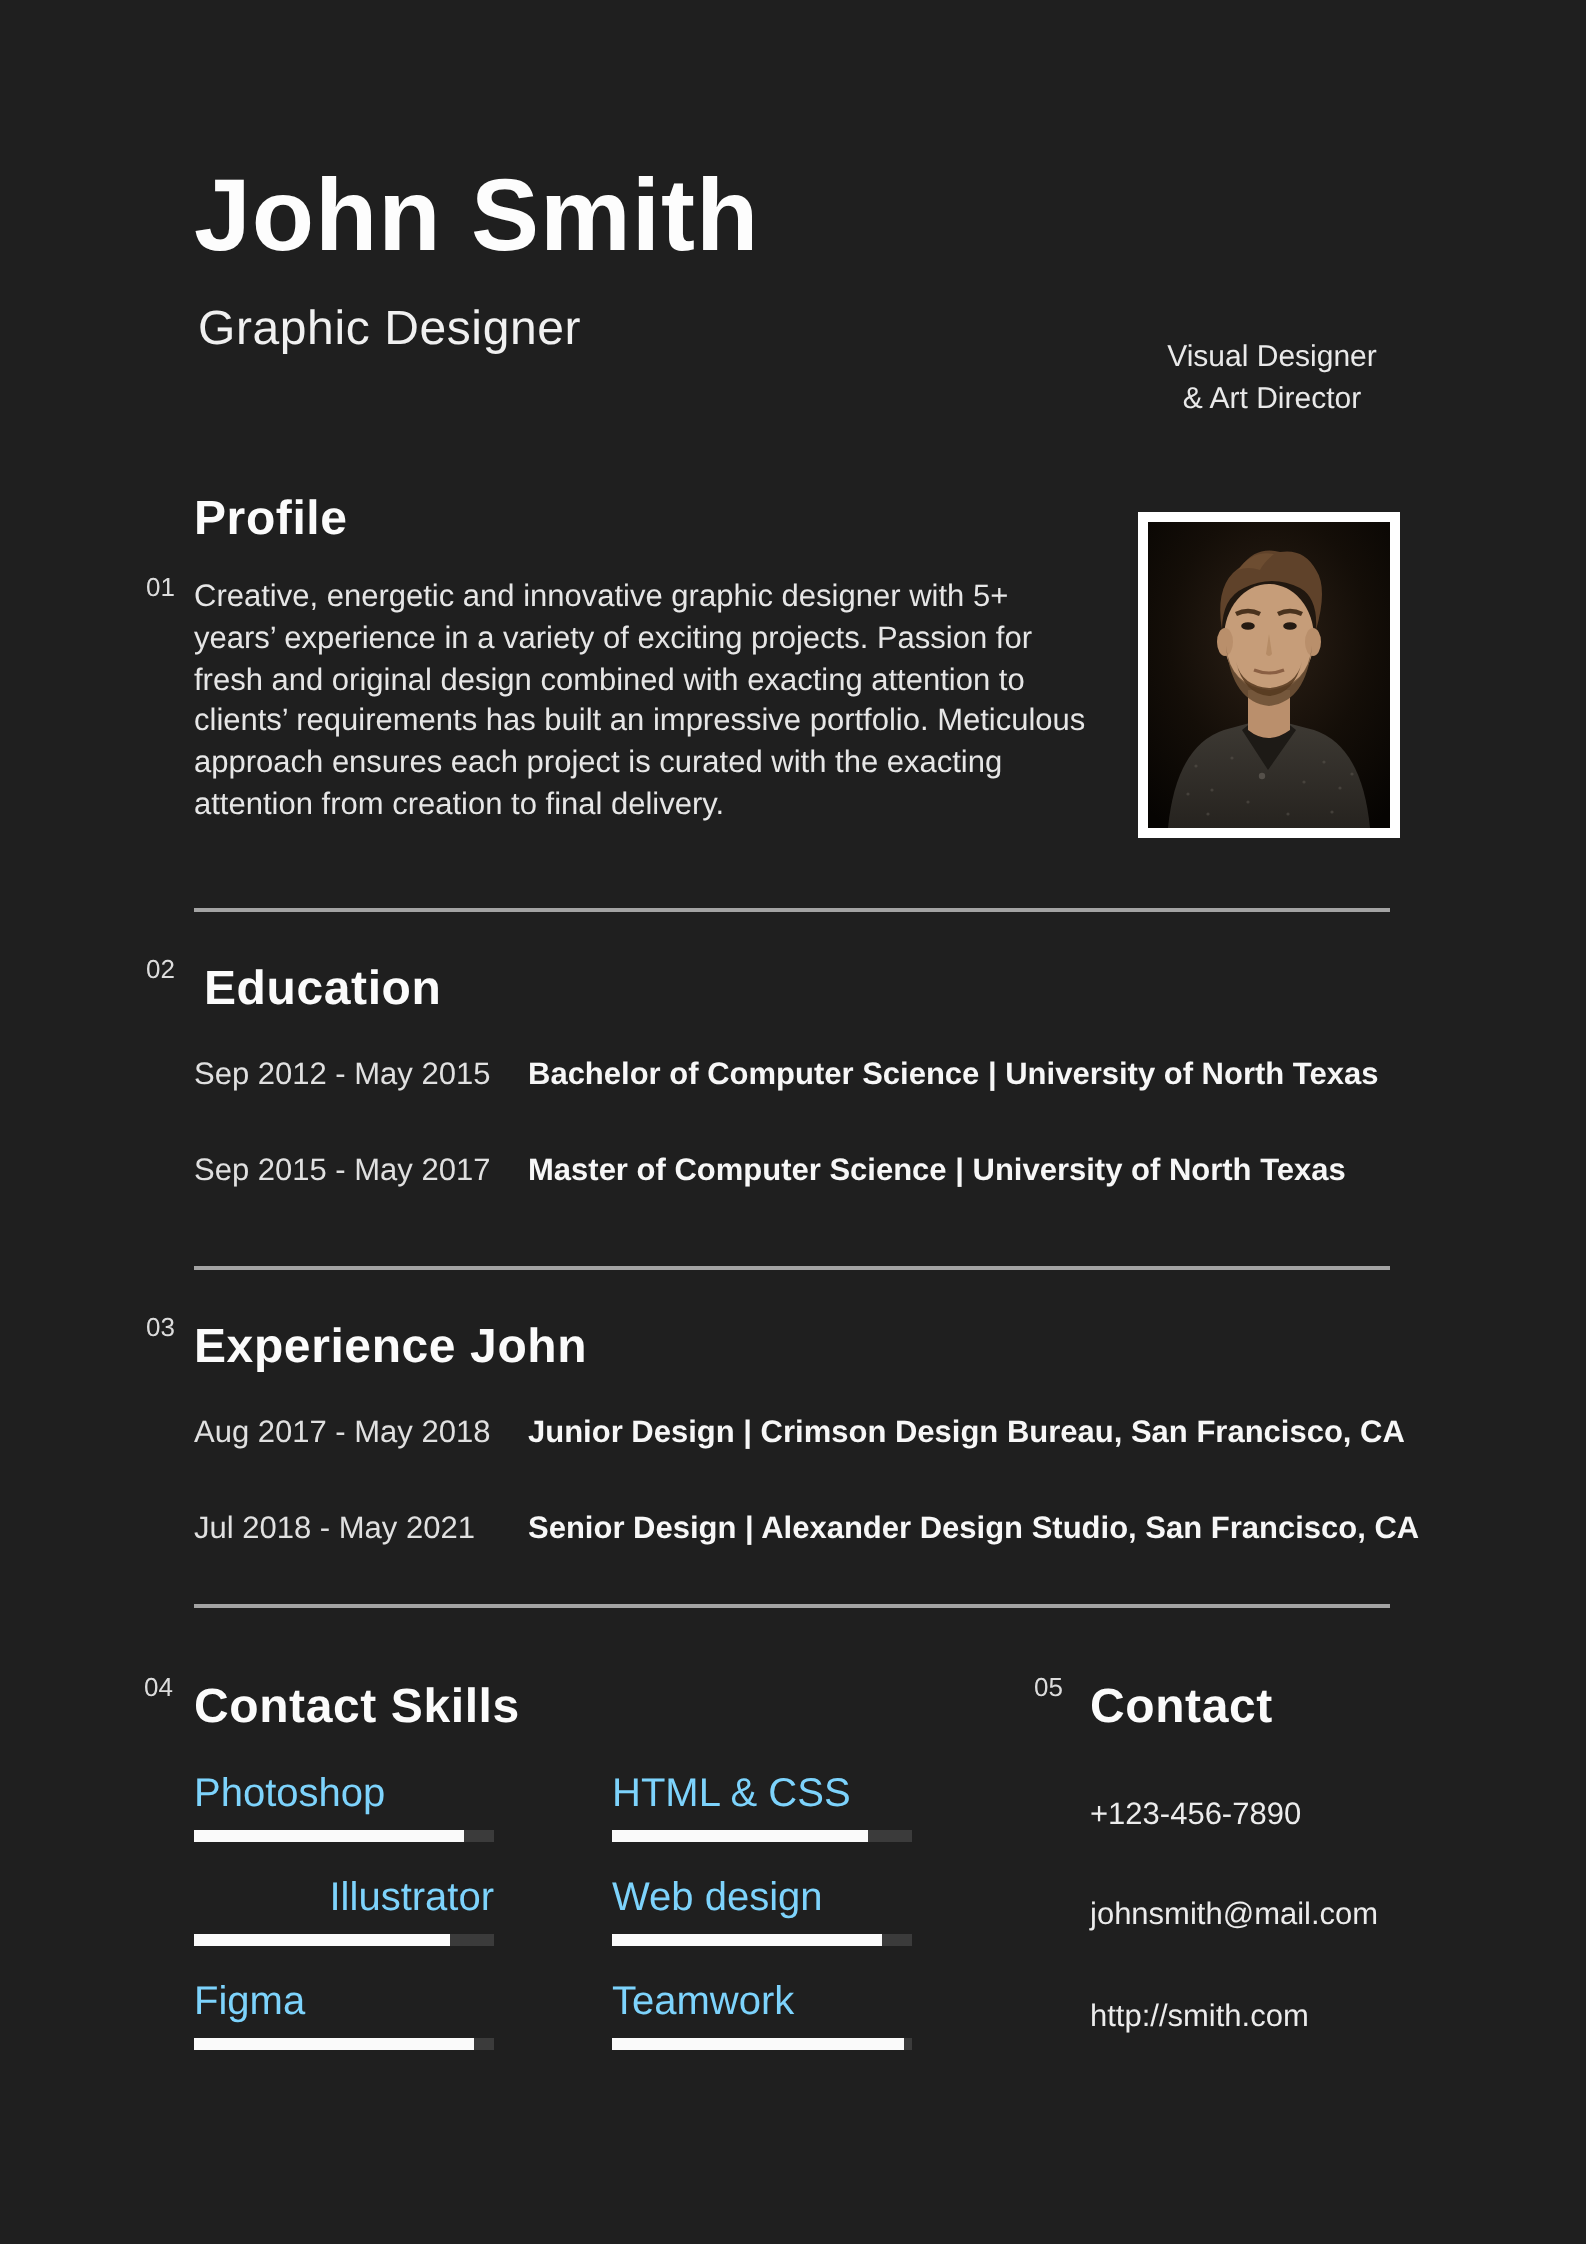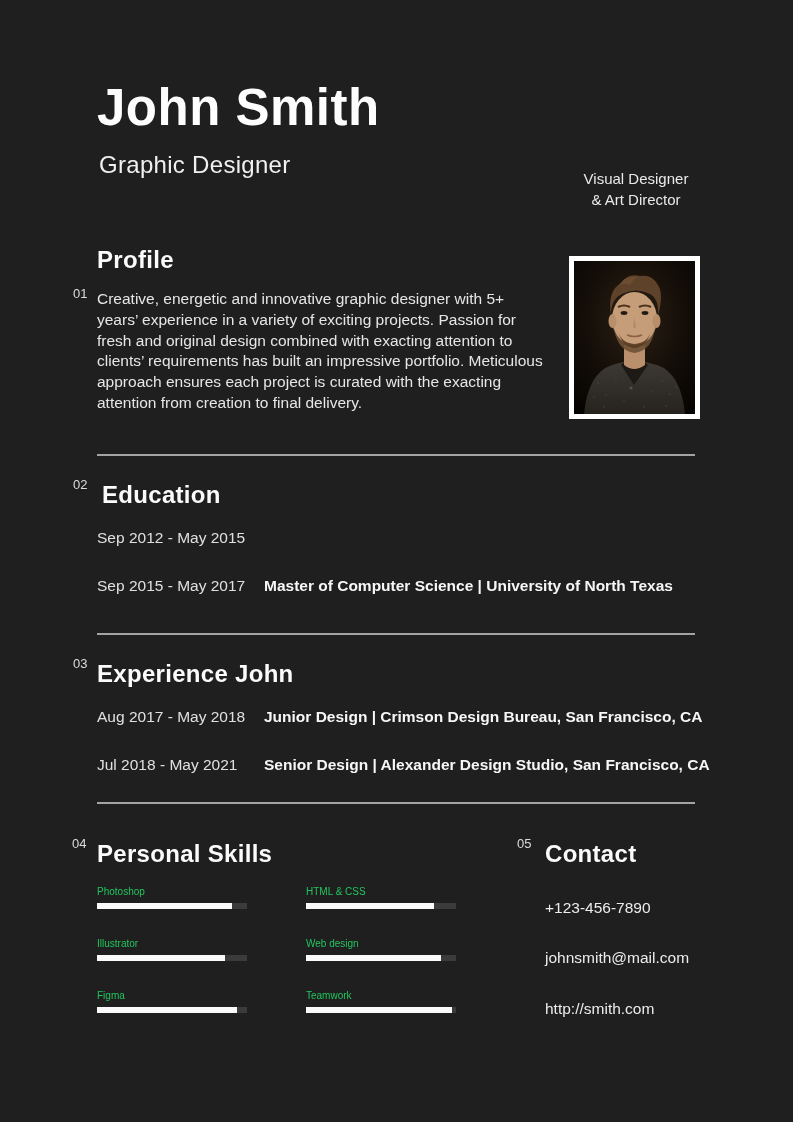--- a/index.html
+++ b/index.html
@@ -61,21 +61,21 @@
   }
   .row .dates{
     width:167px;flex:0 0 167px;color:#e0e0e0;font-weight:400;
   }
   .row .desc{
     color:#f7f7f7;font-weight:700;white-space:nowrap;
   }
 
   
   .skill{width:150px;}
-  .skill-label{font-size:10px;color:#22c55e;margin-bottom:6px;}
+  .skill-label{font-size:20px;color:#7dd3fc;margin-bottom:6px;}
   .skill-track{height:6px;background:#3b3b3b;width:150px;}
   .skill-fill{height:6px;background:#fafafa;}
 
   
   .contact-item{font-size:15.5px;color:#ececec;}
 </style>
 </head>
 <body>
 
 <div class="page">
@@ -152,20 +152,21 @@
       <path d="M45 24 Q52 14 63 16 Q58 20 56 24 Q50 22 45 24 Z" fill="#6d4d31"></path>
     </svg>
   </div>
 
   <div class="abs divider" style="top:454px;"></div>
 
   <div class="abs sec-num" style="left:73px;top:477px;">02</div>
   <div class="abs sec-title" style="left:102px;top:481px;">Education</div>
   <div class="abs row" style="top:529px;">
     <div class="dates">Sep 2012 - May 2015</div>
+    <div class="desc">Bachelor of Computer Science | University of North Texas</div>
   </div>
   <div class="abs row" style="top:577px;">
     <div class="dates">Sep 2015 - May 2017</div>
     <div class="desc">Master of Computer Science | University of North Texas</div>
   </div>
 
   <div class="abs divider" style="top:633px;"></div>
 
   <div class="abs sec-num" style="left:73px;top:656px;">03</div>
   <div class="abs sec-title" style="left:97px;top:660px;">Experience John</div>
@@ -174,32 +175,32 @@
     <div class="desc">Junior Design | Crimson Design Bureau, San Francisco, CA</div>
   </div>
   <div class="abs row" style="top:756px;">
     <div class="dates">Jul 2018 - May 2021</div>
     <div class="desc">Senior Design | Alexander Design Studio, San Francisco, CA</div>
   </div>
 
   <div class="abs divider" style="top:802px;"></div>
 
   <div class="abs sec-num" style="left:72px;top:836px;">04</div>
-  <div class="abs sec-title" style="left:97px;top:840px;">Personal Skills</div>
+  <div class="abs sec-title" style="left:97px;top:840px;">Contact Skills</div>
 
   <div class="abs sec-num" style="left:517px;top:836px;">05</div>
   <div class="abs sec-title" style="left:545px;top:840px;">Contact</div>
 
   <div class="abs skill" style="left:97px;top:886px;">
     <div class="skill-label">Photoshop</div>
     <div class="skill-track">
         <div class="skill-fill" style="width: 90%;"></div>
       </div>
   </div>
-  <div class="abs skill" style="left:97px;top:938px;">
+  <div class="abs skill" style="left:97px;top:938px;text-align:right;">
     <div class="skill-label">Illustrator</div>
     <div class="skill-track">
         <div class="skill-fill" style="width: 85%;"></div>
       </div>
   </div>
   <div class="abs skill" style="left:97px;top:990px;">
     <div class="skill-label">Figma</div>
     <div class="skill-track">
         <div class="skill-fill" style="width: 93%;"></div>
       </div>

